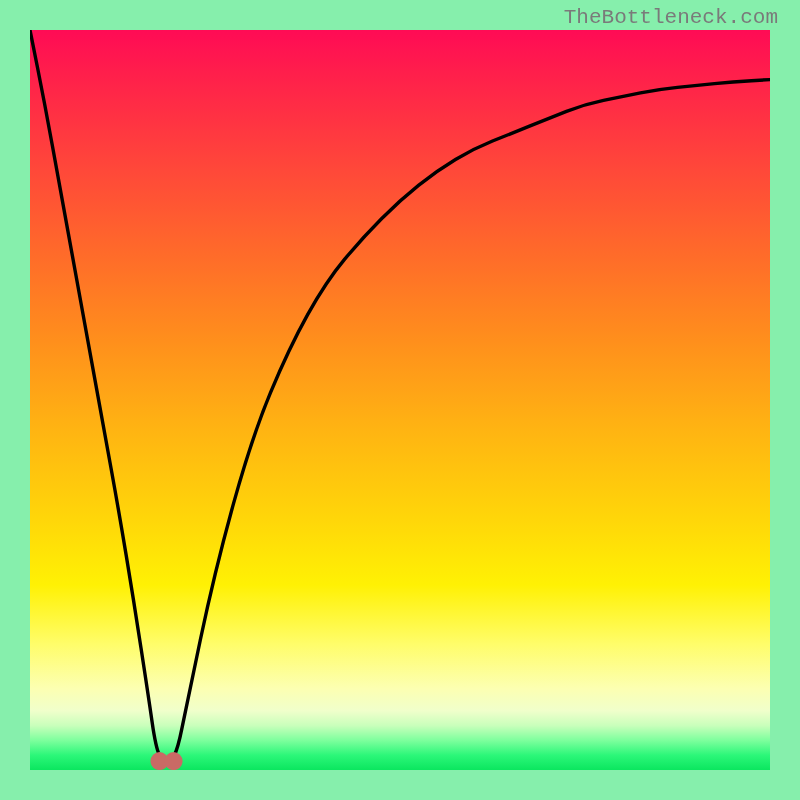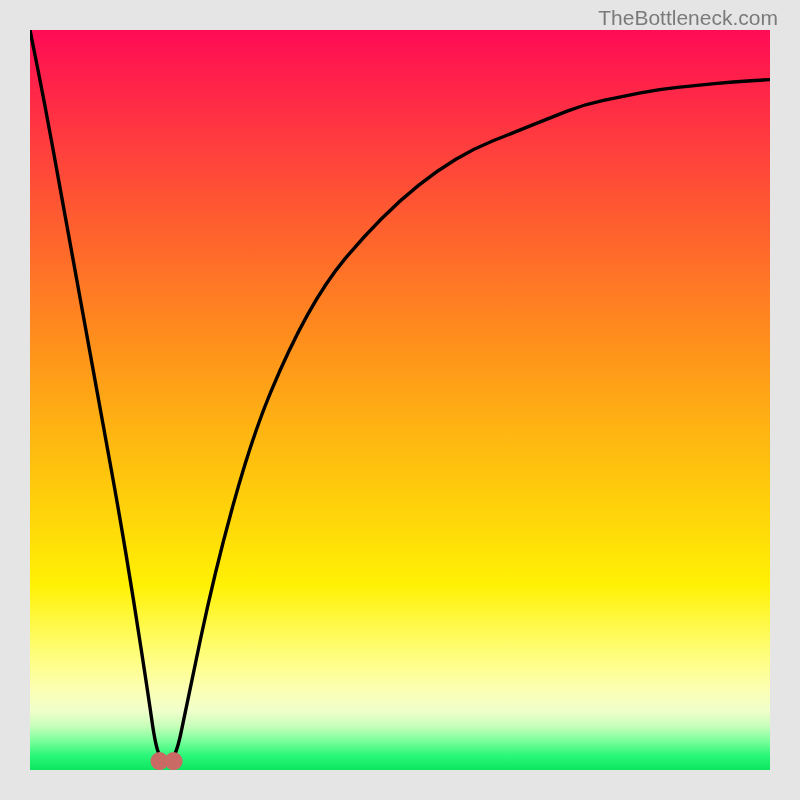--- a/index.html
+++ b/index.html
@@ -7,21 +7,22 @@
     padding: 0;
     width: 800px;
     height: 800px;
     background: #000;
     overflow: hidden;
     font-family: Arial, Helvetica, sans-serif;
   }
   .frame {
     position: absolute;
     inset: 0;
-    background: #e5e5e5;
+    background: #86efac;
+    font-family: Liberation Mono, monospace;
   }
   .plot-area {
     position: absolute;
     left: 30px;
     top: 30px;
     width: 740px;
     height: 740px;
     overflow: hidden;
   }
   .gradient {

